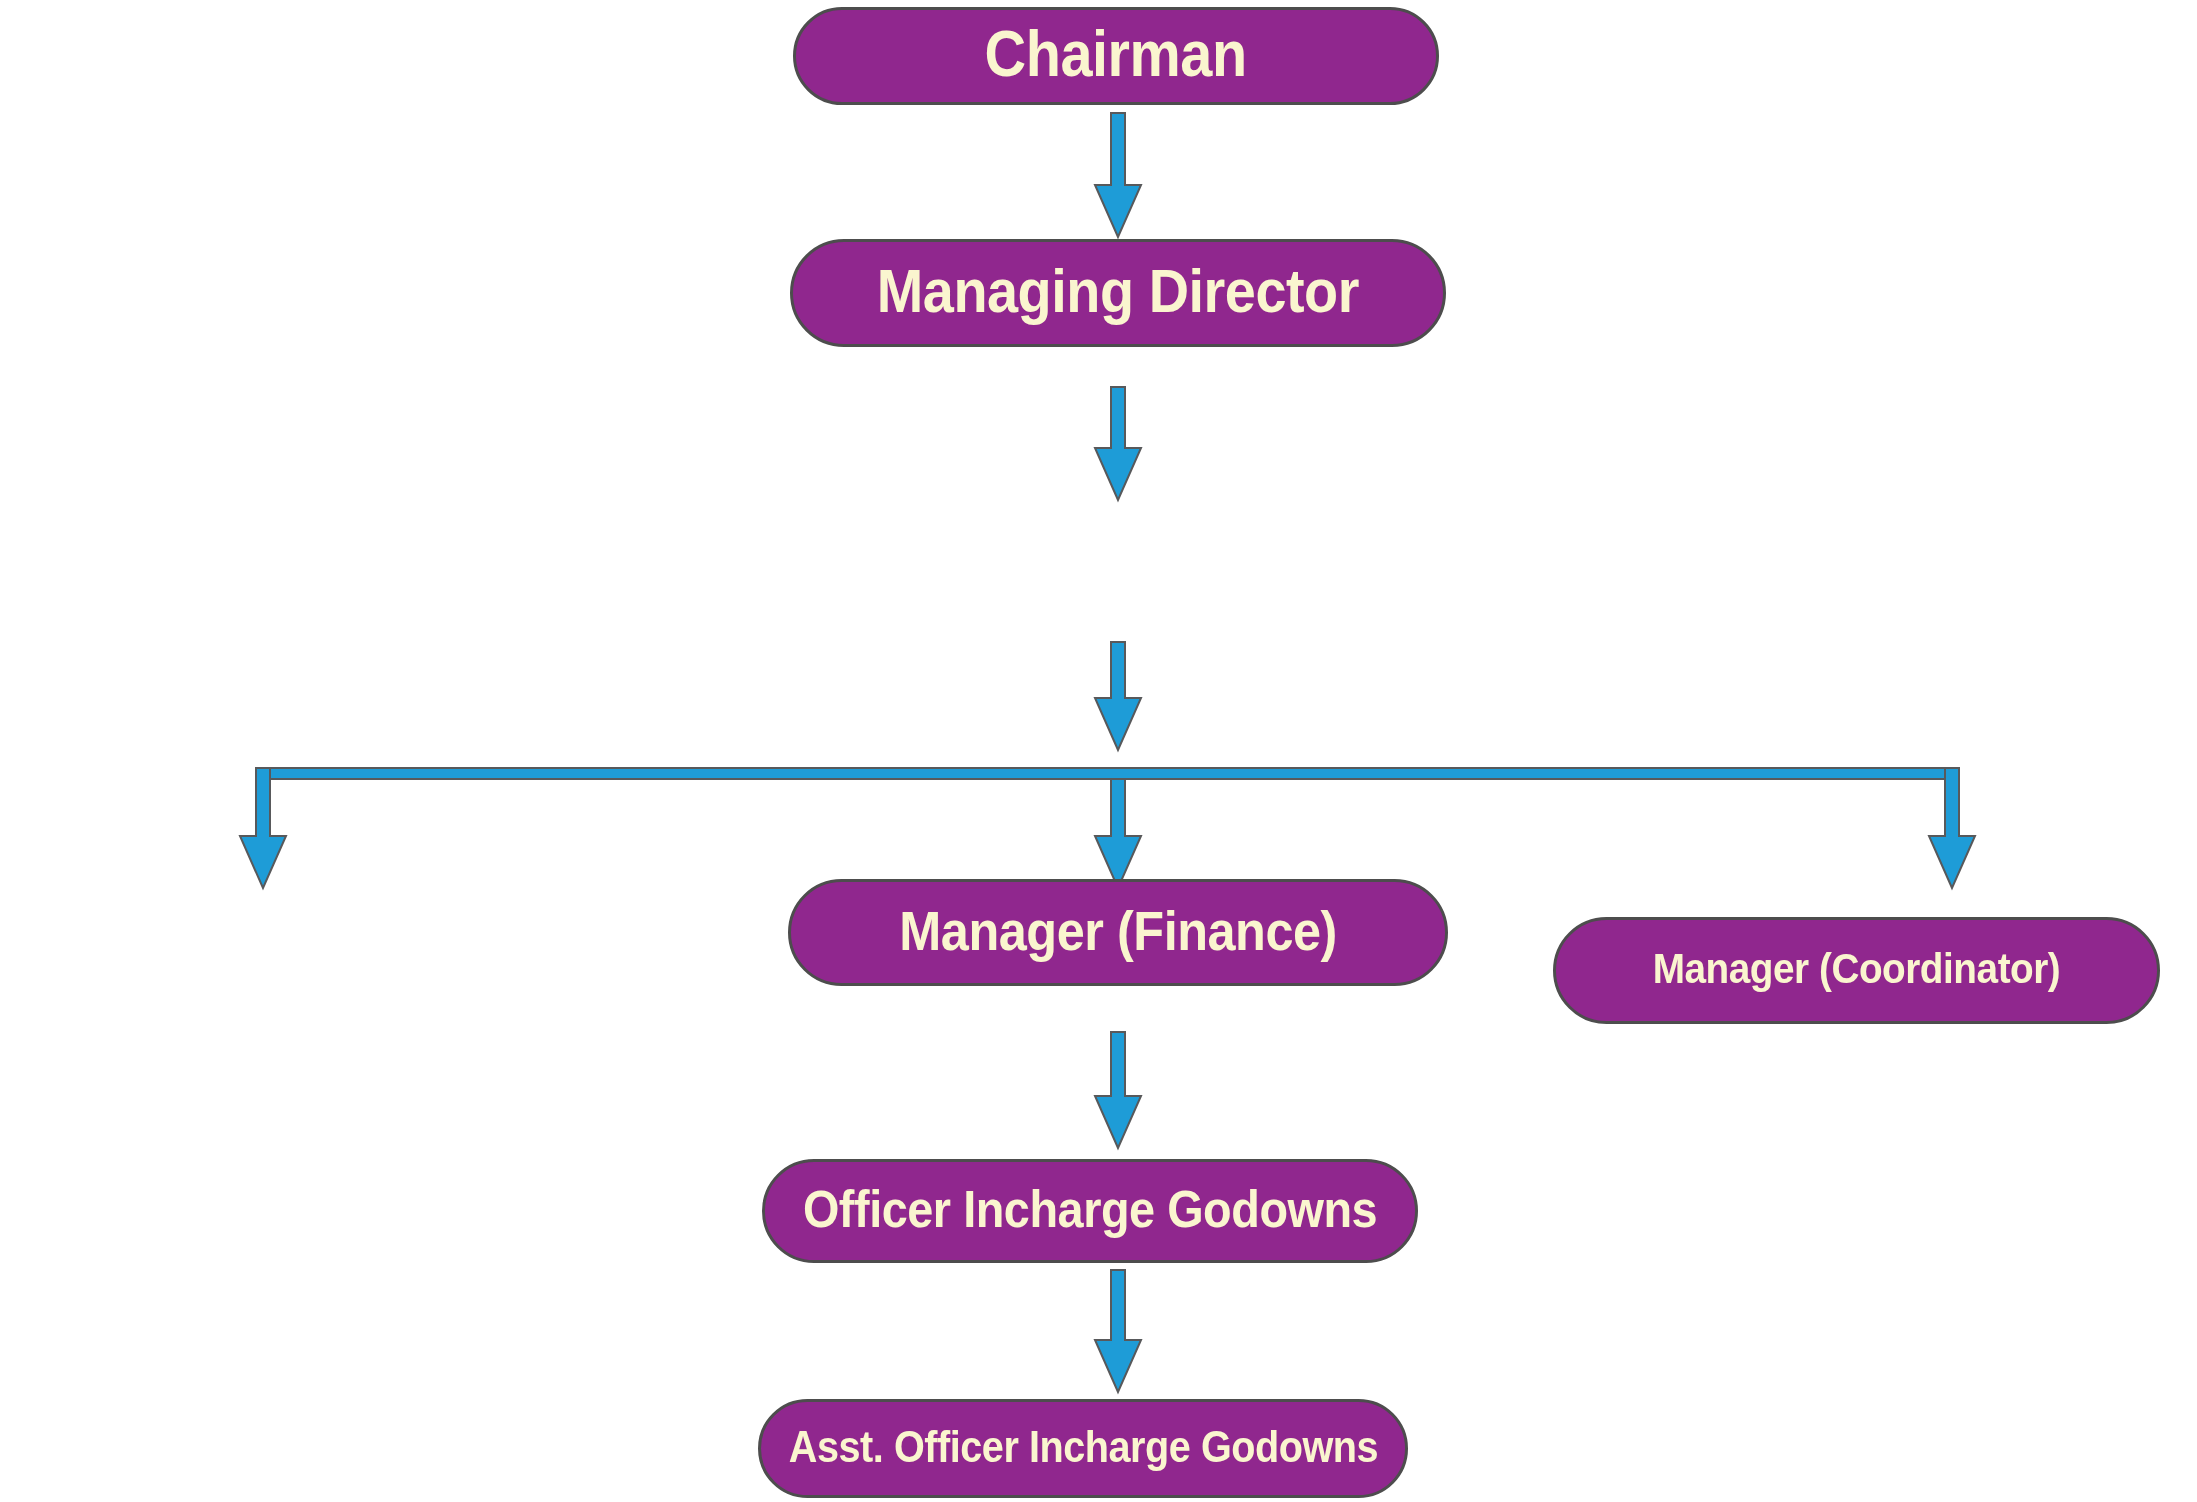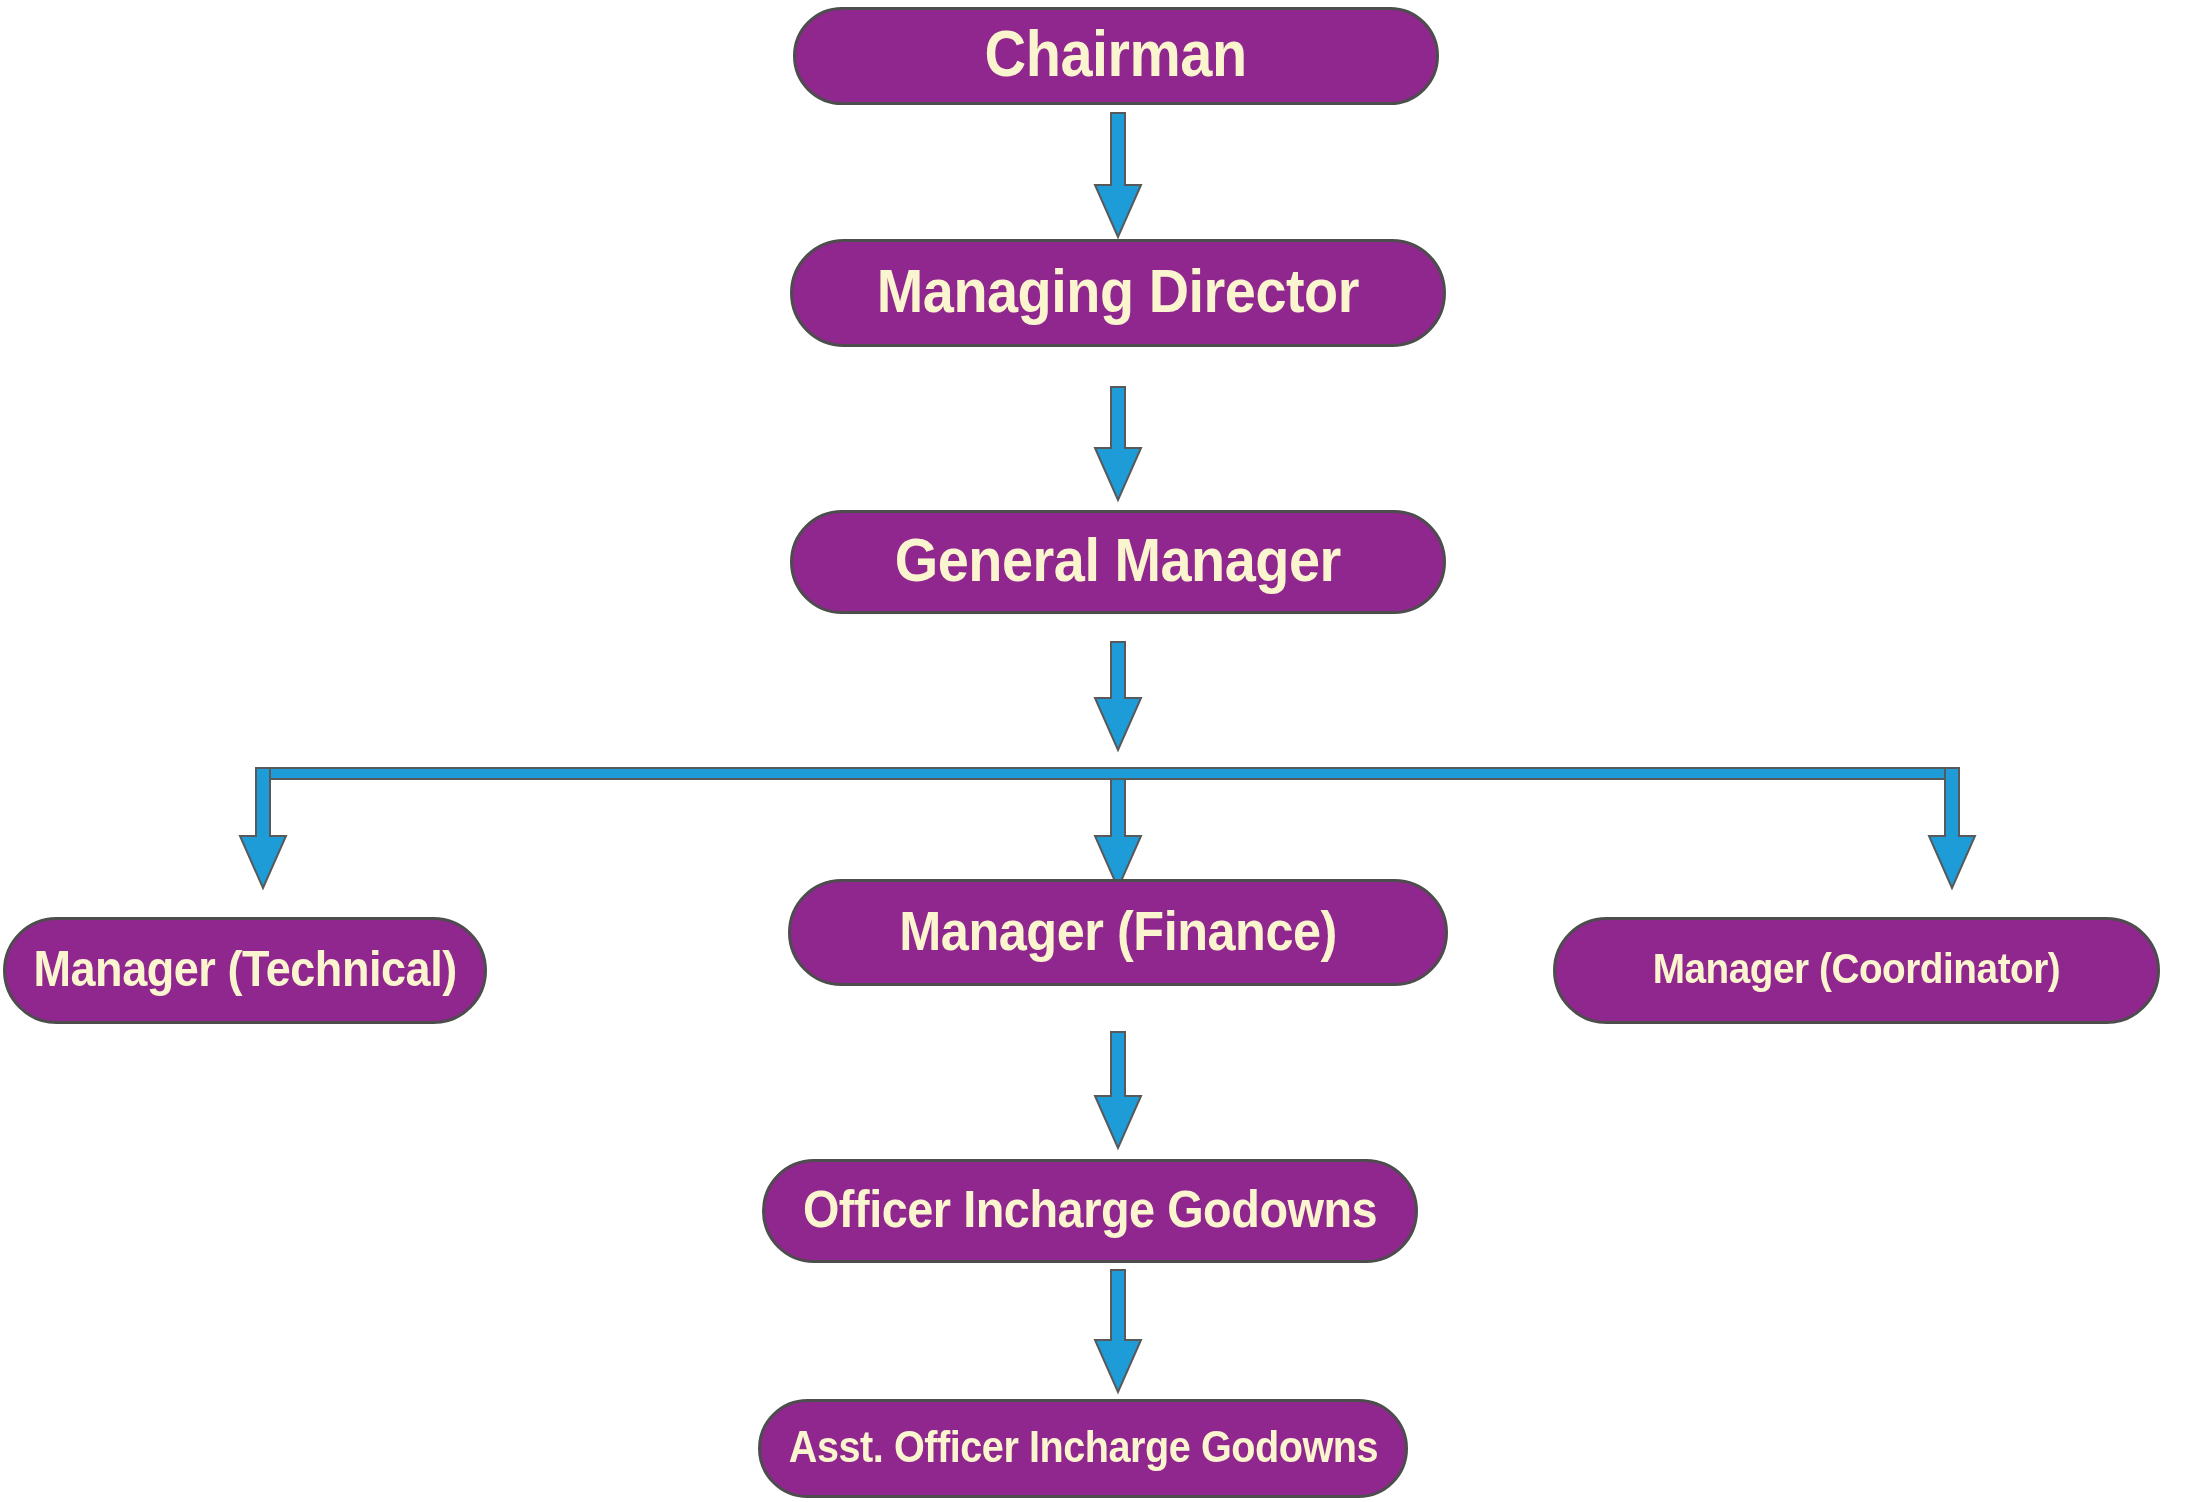--- a/index.html
+++ b/index.html
@@ -86,27 +86,21 @@
   </svg>
 
   <div class="pill n-managing-director">
     <span class="pill-label">Managing Director</span>
   </div>
 
   <div class="pill n-chairman">
     <span class="pill-label">Chairman</span>
   </div>
 
-  <div class="pill n-general-manager">
-    <span class="pill-label">General Manager</span>
-  </div>
 
-  <div class="pill n-manager-technical">
-    <span class="pill-label">Manager (Technical)</span>
-  </div>
 
   <div class="pill n-manager-finance">
     <span class="pill-label">Manager (Finance)</span>
   </div>
 
   <div class="pill n-manager-coordinator">
     <span class="pill-label">Manager (Coordinator)</span>
   </div>
 
   <div class="pill n-officer-incharge">

